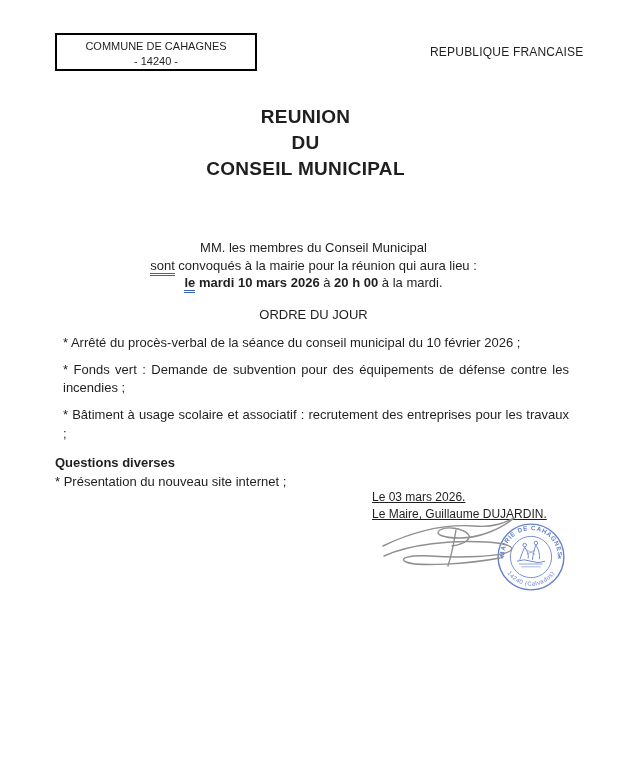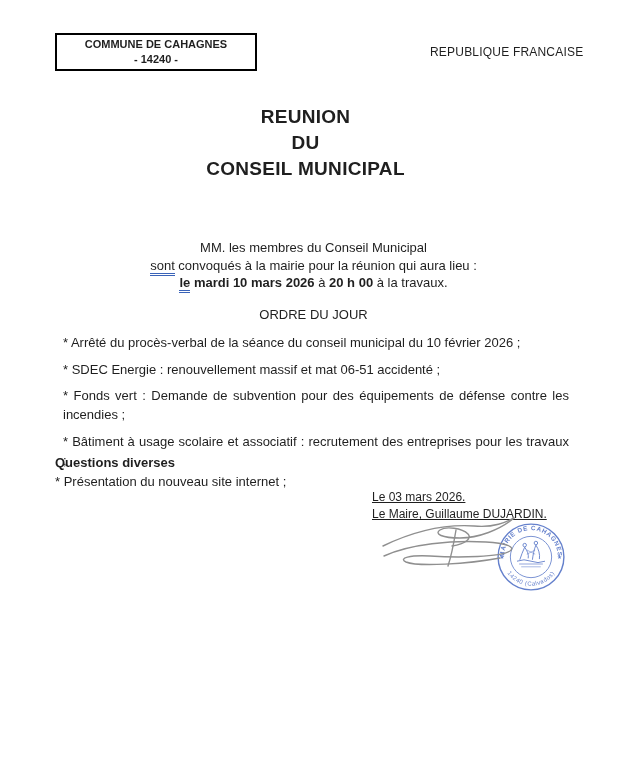--- a/index.html
+++ b/index.html
@@ -8,22 +8,22 @@
     width:627px;height:782px;
     background:#ffffff;
     font-family:"Liberation Sans",sans-serif;
     color:#1f1f1f;
     overflow:hidden;
   }
   
   .commune-box{
     position:absolute;left:55px;top:33px;width:198px;height:34px;
     border:2px solid #000;
-    display:flex;flex-direction:column;justify-content:center;
-    text-align:center;font-weight:bold;font-size:11px;line-height:15px;
+    display:flex;flex-direction:column;justify-content:flex-end;
+    text-align:center;font-weight:normal;font-size:11px;line-height:15px;
   }
   .republique{
     position:absolute;left:430px;top:45px;width:170px;
     text-align:left;font-size:12px;letter-spacing:0.2px;
   }
   
   .title-block{
     position:absolute;left:0;right:16px;top:104px;
     text-align:center;font-weight:bold;font-size:19px;line-height:26px;
     letter-spacing:0.3px;
@@ -84,27 +84,26 @@
 
   <div class="title-block">
     <div>REUNION</div>
     <div>DU</div>
     <div>CONSEIL MUNICIPAL</div>
   </div>
 
   <div class="convocation">
     <div>MM. les membres du Conseil Municipal</div>
     <div><span class="grammar-underline">sont</span><span> convoqués à la mairie pour la réunion qui aura lieu :</span></div>
-    <div><span class="bold"><span class="grammar-underline">le</span><span> mardi 10 mars 2026</span></span><span> à </span><span class="bold">20 h 00</span><span> à la travaux.</span></div>
+    <div><span class="bold"><span class="grammar-underline">le</span><span> mardi 10 mars 2026</span></span><span> à </span><span class="bold">20 h 00</span><span> à la mardi.</span></div>
   </div>
 
   <div class="ordre-heading">ORDRE DU JOUR</div>
   <div class="agenda">
     <p>* Arrêté du procès-verbal de la séance du conseil municipal du 10 février 2026 ;</p>
-    <p>* SDEC Energie : renouvellement massif et mat 06-51 accidenté ;</p>
     <p class="justify">* Fonds vert : Demande de subvention pour des équipements de défense contre les incendies ;</p>
     <p class="justify">* Bâtiment à usage scolaire et associatif : recrutement des entreprises pour les travaux ;</p>
   </div>
 
   <div class="questions">
     <p class="q-heading">Questions diverses</p>
     <p>* Présentation du nouveau site internet ;</p>
   </div>
 
   <div class="closing">

